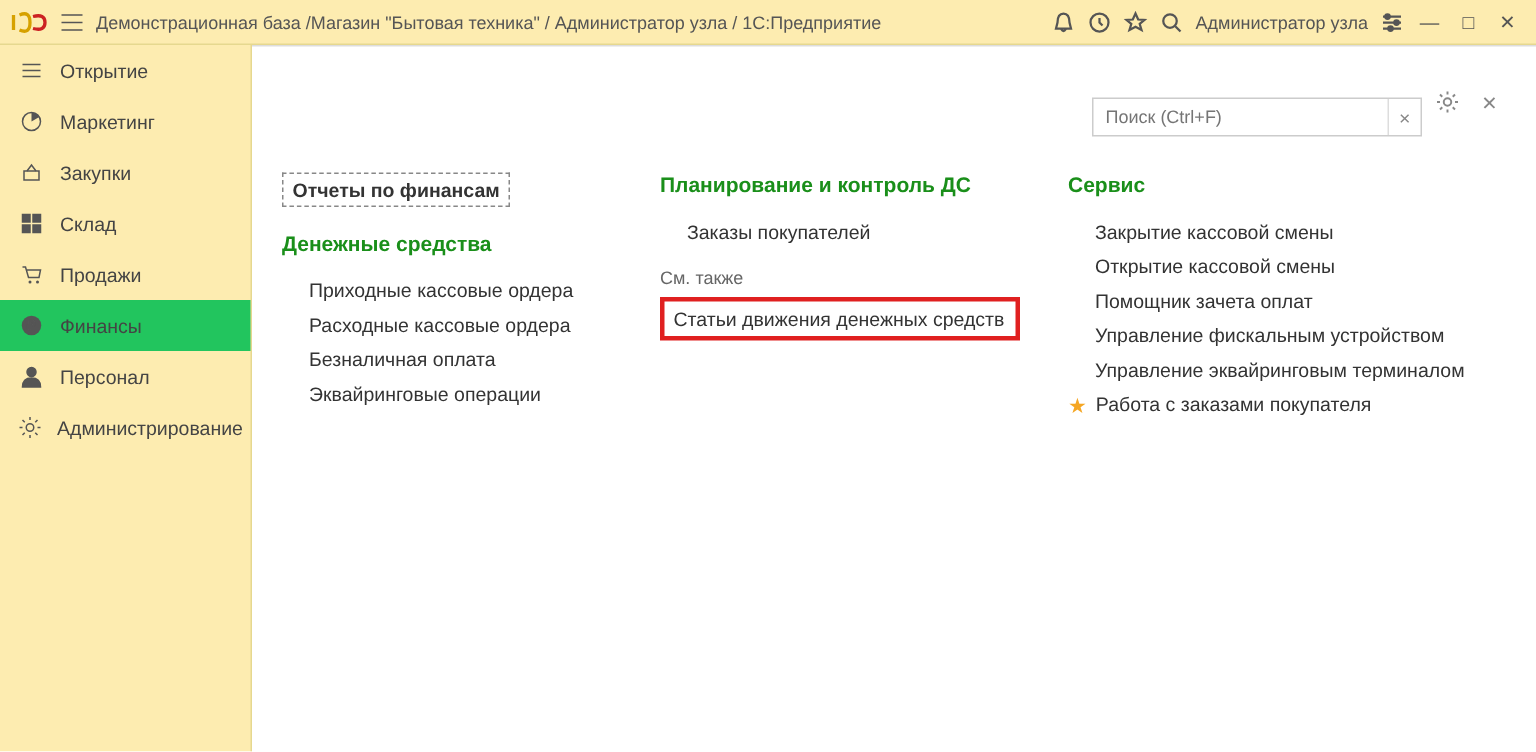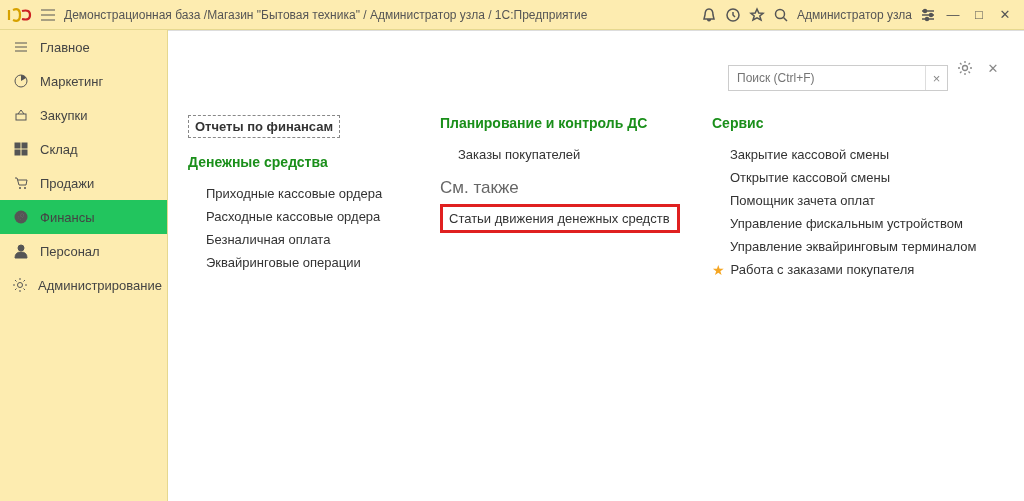--- a/index.html
+++ b/index.html
@@ -128,21 +128,21 @@
   }
   .link {
     color:#333;
     padding: 4px 0;
     cursor:pointer;
   }
   .link.bold { font-weight:normal; }
   .link.indent { padding-left: 18px; }
   .subhead {
     color:#666;
-    font-size:17px;
+    font-size:12px;
     margin-top: 12px;
     margin-bottom: 6px;
   }
   .highlight {
     border: 3px solid #e02020;
     padding: 4px 6px;
     display:inline-block;
   }
   .star-row {
     display:flex; align-items:center; gap:6px;
@@ -211,21 +211,21 @@
   <div class="sidebar">
 
     <div class="sidebar-item">
       <span class="sicon">
           <svg viewBox="0 0 16 16">
             <line x1="2" y1="4" x2="14" y2="4"></line>
             <line x1="2" y1="8" x2="14" y2="8"></line>
             <line x1="2" y1="12" x2="14" y2="12"></line>
           </svg>
         </span>
-      <span>Главное</span>
+      <span>Открытие</span>
     </div>
     <div class="sidebar-item">
       <span class="sicon">
           <svg viewBox="0 0 16 16">
             <circle cx="8" cy="8" r="6" fill="none"></circle>
             <path d="M8 8 L8 2 A6 6 0 0 1 13.2 5 Z" fill="#555" stroke="none"></path>
           </svg>
         </span>
       <span>Маркетинг</span>
     </div>

